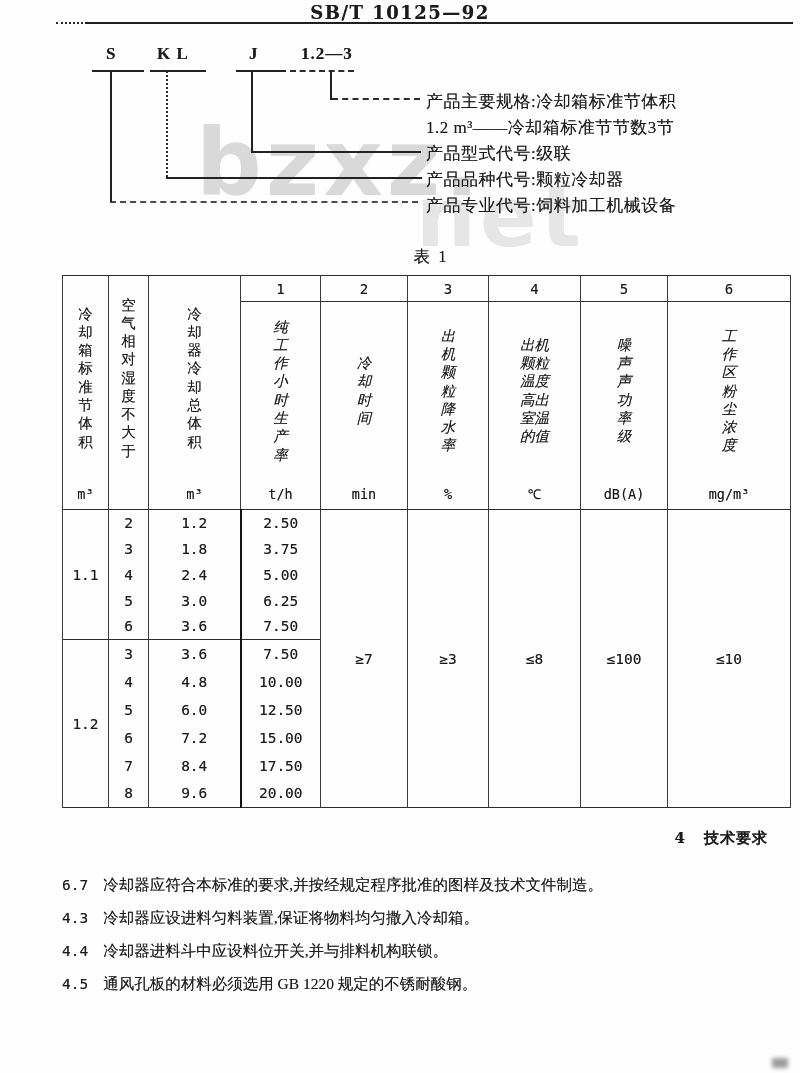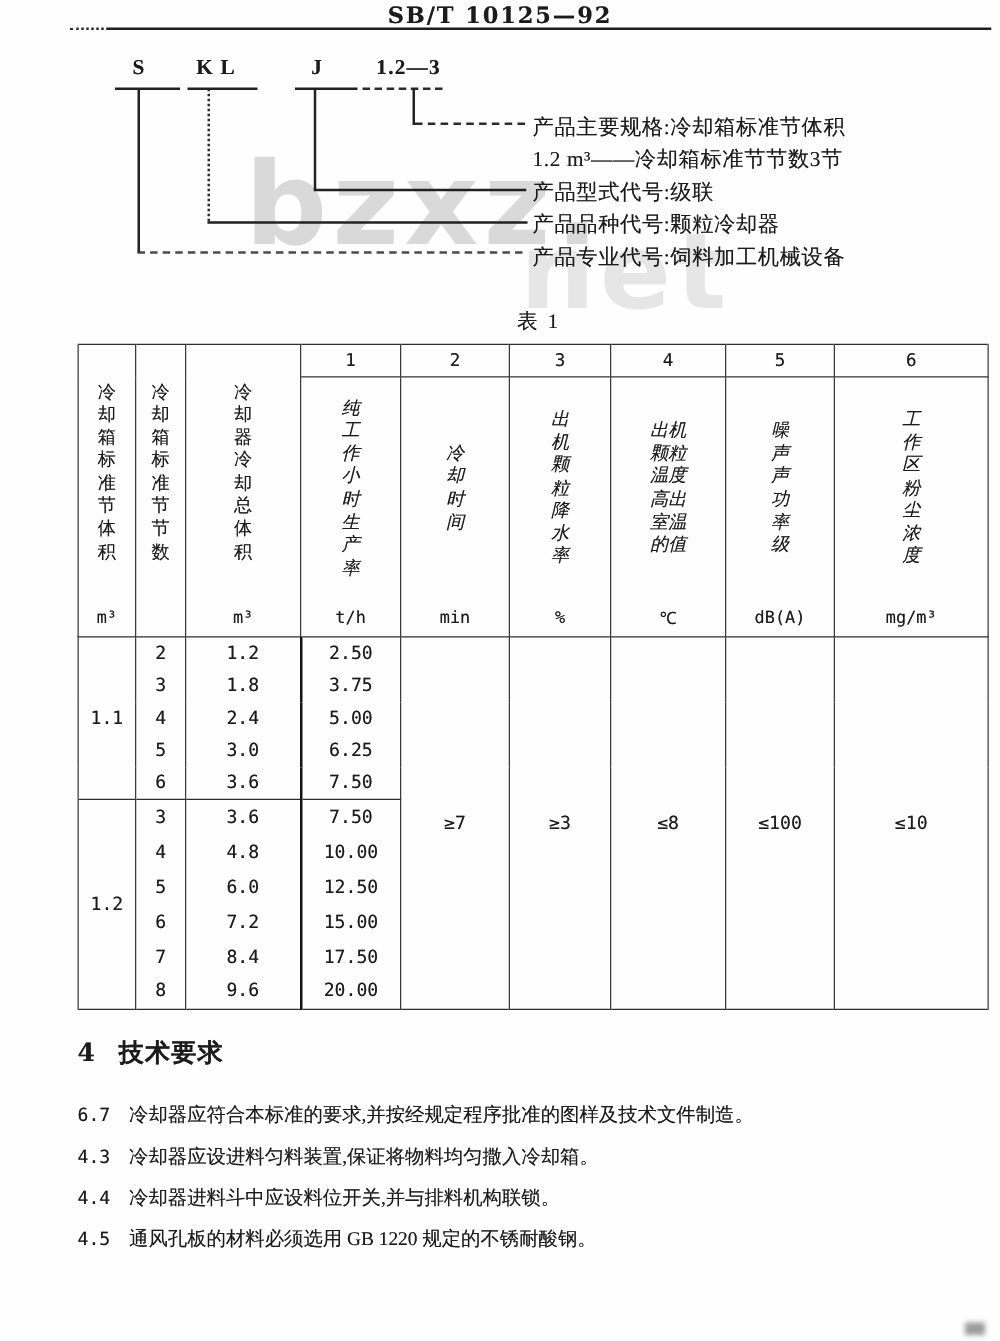--- a/index.html
+++ b/index.html
@@ -49,21 +49,21 @@
   tr.r-unit td { border-bottom:1.4px solid #2c2c2c; font-size:13.5px;
     font-family:"DejaVu Sans Mono",monospace; }
   tr.g1 { height:26px; } tr.g2 { height:28px; }
   .t1 td.dcell { font-family:"DejaVu Sans Mono",monospace; font-size:14.5px; }
   td.rate { border-left:2.5px solid #141414; }
   tr.gdiv td { border-top:1.6px solid #2c2c2c; }
   td.lim { font-family:"DejaVu Sans Mono",monospace; font-size:14.5px; }
   td.dotL { border-left:1px dashed #777; }
   
   .sec { position:absolute; left:62px; top:829px; width:706px; z-index:1; }
-  .sec-h { font-size:20px; font-weight:bold; margin-bottom:23px; letter-spacing:1px; }
+  .sec-h { font-size:15px; font-weight:bold; margin-bottom:23px; letter-spacing:1px;text-align:right; }
   .sec-h .no { margin-right:18px; font-family:"DejaVu Serif",serif; }
   .clause { font-size:15.5px; line-height:27.5px; margin-bottom:4.5px; }
   .cnum { margin-right:15px; font-family:"DejaVu Sans Mono",monospace; font-size:14.5px; }
   .pgmark { position:absolute; left:772px; top:1058px; width:16px; height:10px;
     background:#3c3c3c; filter:blur(2px); opacity:.5; }
 </style>
 </head>
 <body>
 
 <div class="page">
@@ -116,21 +116,21 @@
         <col style="width:92px">
           <col style="width:87px">
           <col style="width:123px">
       </colgroup>
       <tbody>
           <tr class="r-num">
         <th rowspan="2">
               <div class="vtxt">冷却箱标准节体积</div>
             </th>
         <th rowspan="2">
-              <div class="vtxt">冷却箱标准节节数</div>
+              <div class="vtxt">空气相对湿度不大于</div>
             </th>
         <th rowspan="2">
               <div class="vtxt">冷却器冷却总体积</div>
             </th>
         <td class="colno">1</td>
         <td class="colno">2</td>
         <td class="colno">3</td>
         <td class="colno">4</td>
         <td class="colno">5</td>
         <td class="colno">6</td>

